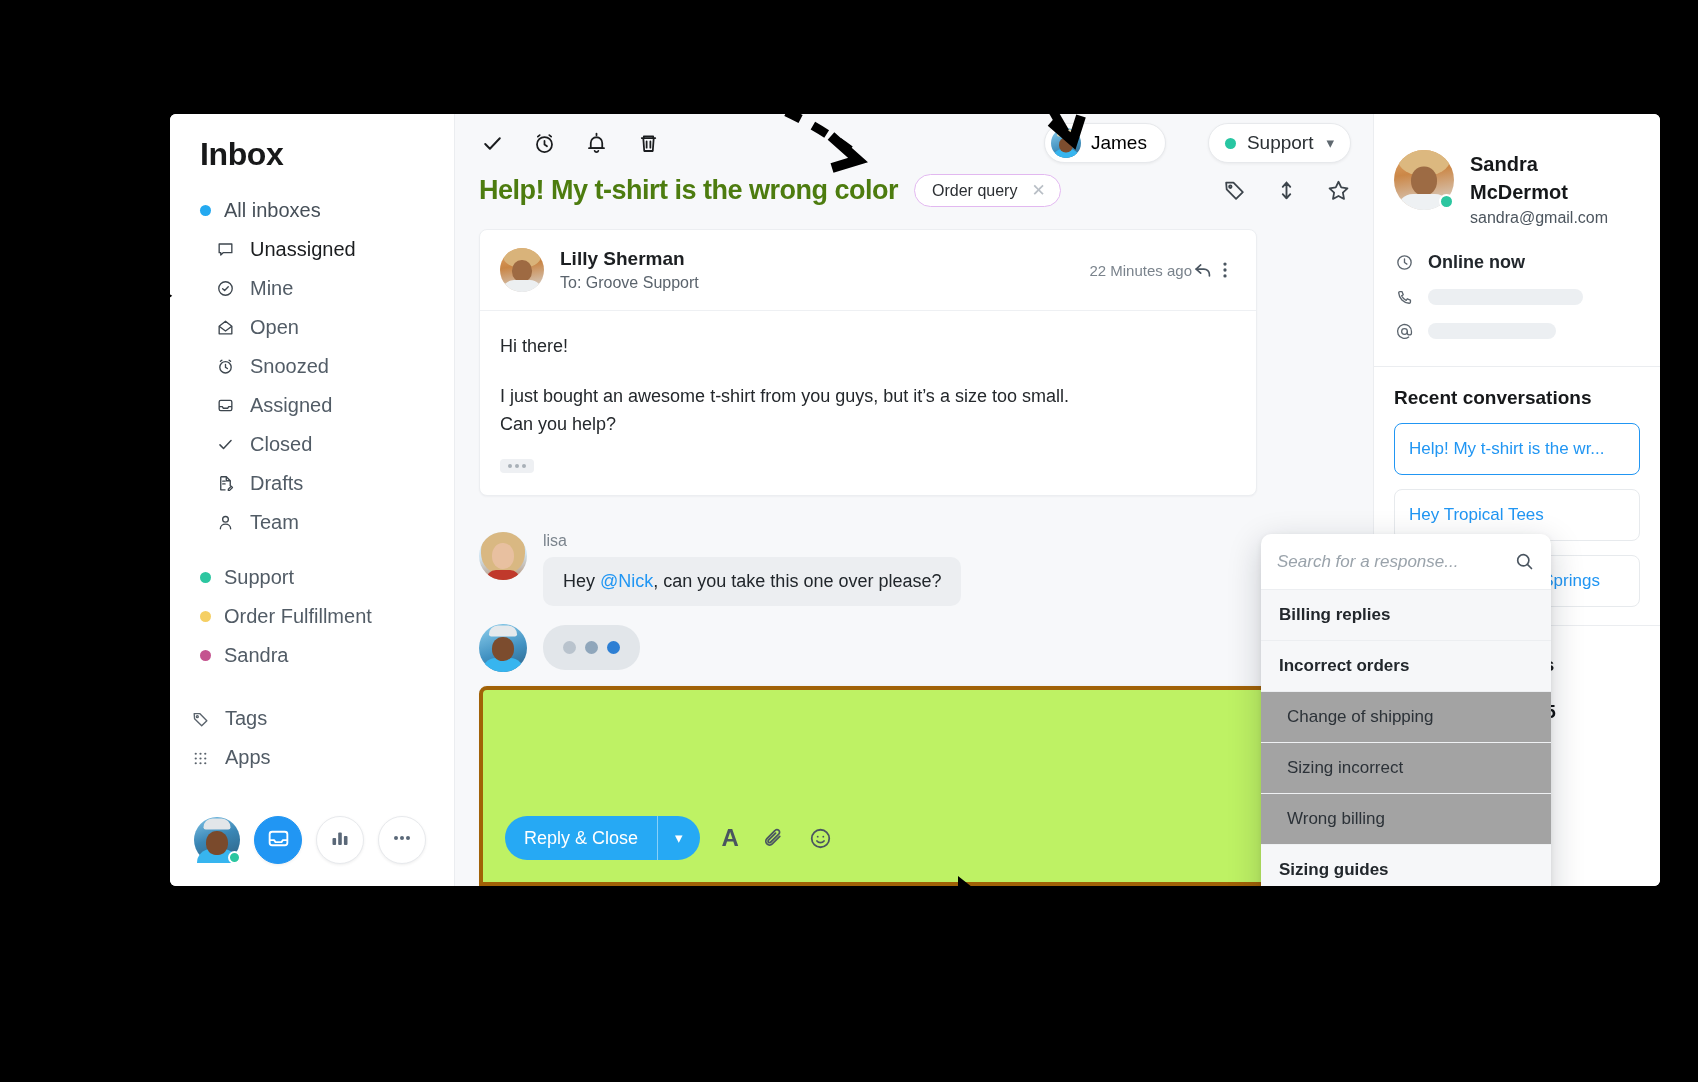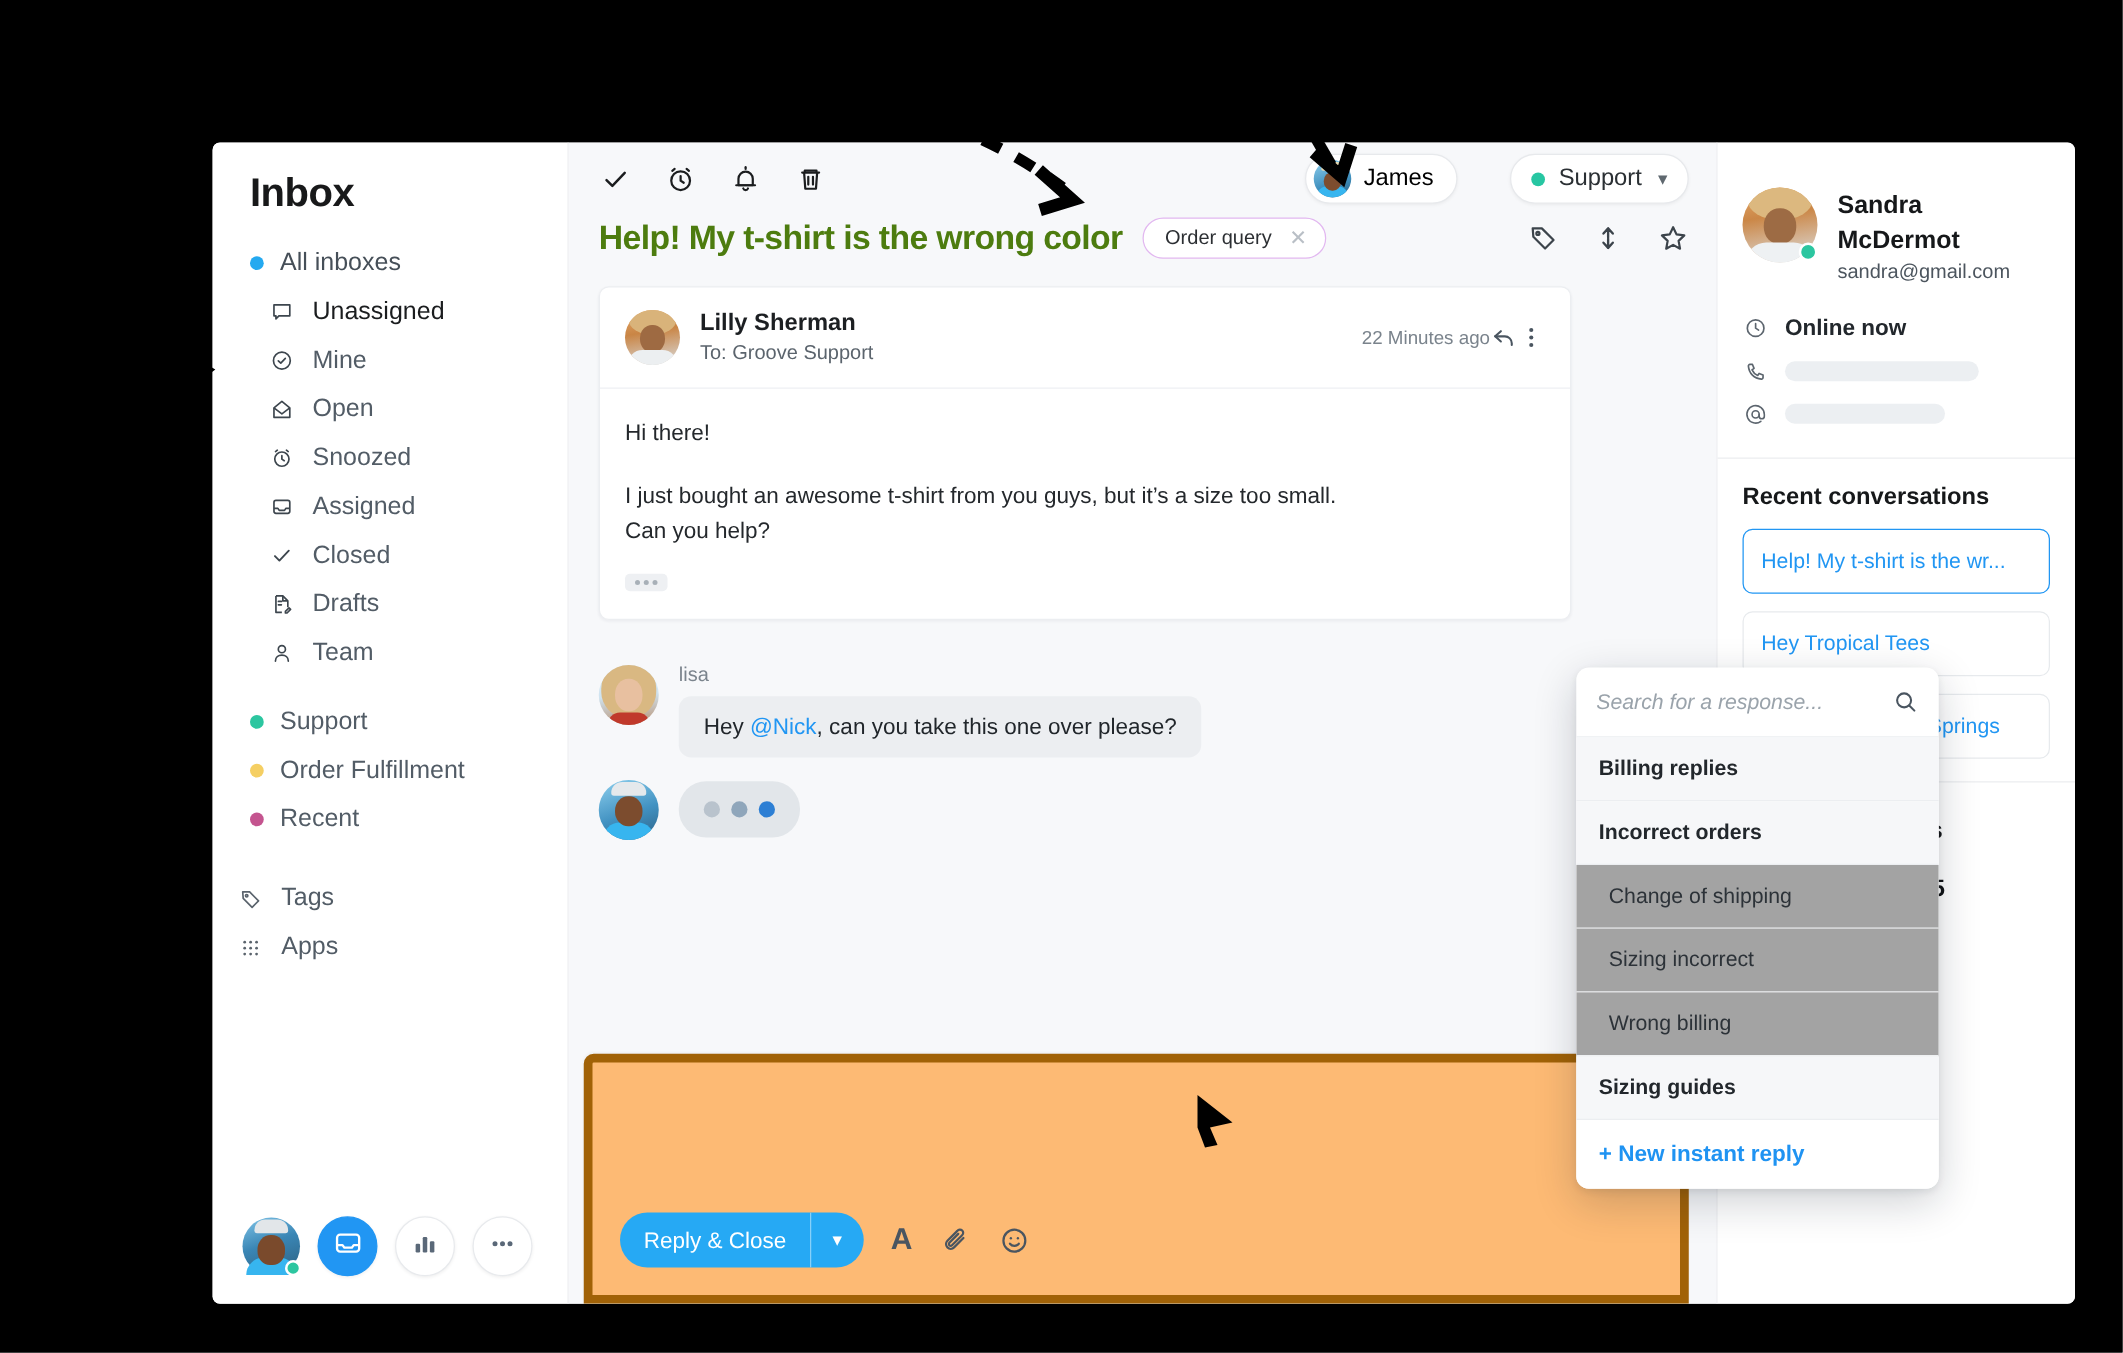--- a/index.html
+++ b/index.html
@@ -5,21 +5,21 @@
   * { box-sizing: border-box; margin: 0; padding: 0; }
   html, body {
     width: 1698px; height: 1082px;
     background: #000;
     font-family: "Liberation Sans", sans-serif;
     overflow: hidden;
   }
   .app {
     position: absolute;
     left: 170px; top: 114px;
-    width: 1490px; height: 929px;
+    width: 1490px; height: 772px;
     background: #fff;
     border-radius: 6px;
     display: flex;
     overflow: hidden;
   }
 
   
   .sidebar {
     width: 285px;
     background: #ffffff;
@@ -209,23 +209,23 @@
     background:#e2e6ea; border-radius:22px; padding: 16px 20px;
     display:flex; gap:9px; align-items:center;
   }
   .typing-bubble i { width:13px;height:13px;border-radius:50%;display:block;}
   .typing-bubble i:nth-child(1){background:#b9c3cd;}
   .typing-bubble i:nth-child(2){background:#8fa6bb;}
   .typing-bubble i:nth-child(3){background:#2d7fd4;}
 
   
   .composer {
-    position:absolute; left:12px; right:22px; bottom:0;
+    position:absolute; left:24px; right:22px; bottom:0;
     height: 200px;
-    background:#fdba74; border:7px solid #a16207; border-top-left-radius:8px;border-top-right-radius:8px;
+    background:#bef264; border:4px solid #a16207; border-top-left-radius:8px;border-top-right-radius:8px;
     box-shadow: 0 -1px 2px rgba(16,24,40,.03);
   }
   .composer-actions {
     position:absolute; left:22px; bottom:22px; display:flex; align-items:center; gap:22px;
   }
   .reply-btn {
     display:flex; align-items:center; height:44px; border-radius:24px; background:#26a9f4; color:#fff;
     cursor:pointer; overflow:hidden;
   }
   .reply-btn .lbl { font-size:18px; padding: 0 19px; }
@@ -421,21 +421,21 @@
     <div class="nav-item">
       <span class="dot" style="background:#2cc6a0"></span>
       <span>Support</span>
     </div>
     <div class="nav-item">
       <span class="dot" style="background:#f5cf63"></span>
       <span>Order Fulfillment</span>
     </div>
     <div class="nav-item">
       <span class="dot" style="background:#c4548f"></span>
-      <span>Recent</span>
+      <span>Sandra</span>
     </div>
 
     <div class="group-gap"></div>
 
     <div class="nav-item nav-icon-row">
       <span class="ico">
         <svg viewBox="0 0 24 24" fill="none" stroke="currentColor" stroke-width="1.7">
             <path d="M4 4.5h7l9 9-6.5 6.5-9-9z" stroke-linejoin="round"></path>
             <circle cx="8" cy="8.4" r="1.2"></circle>
           </svg>

